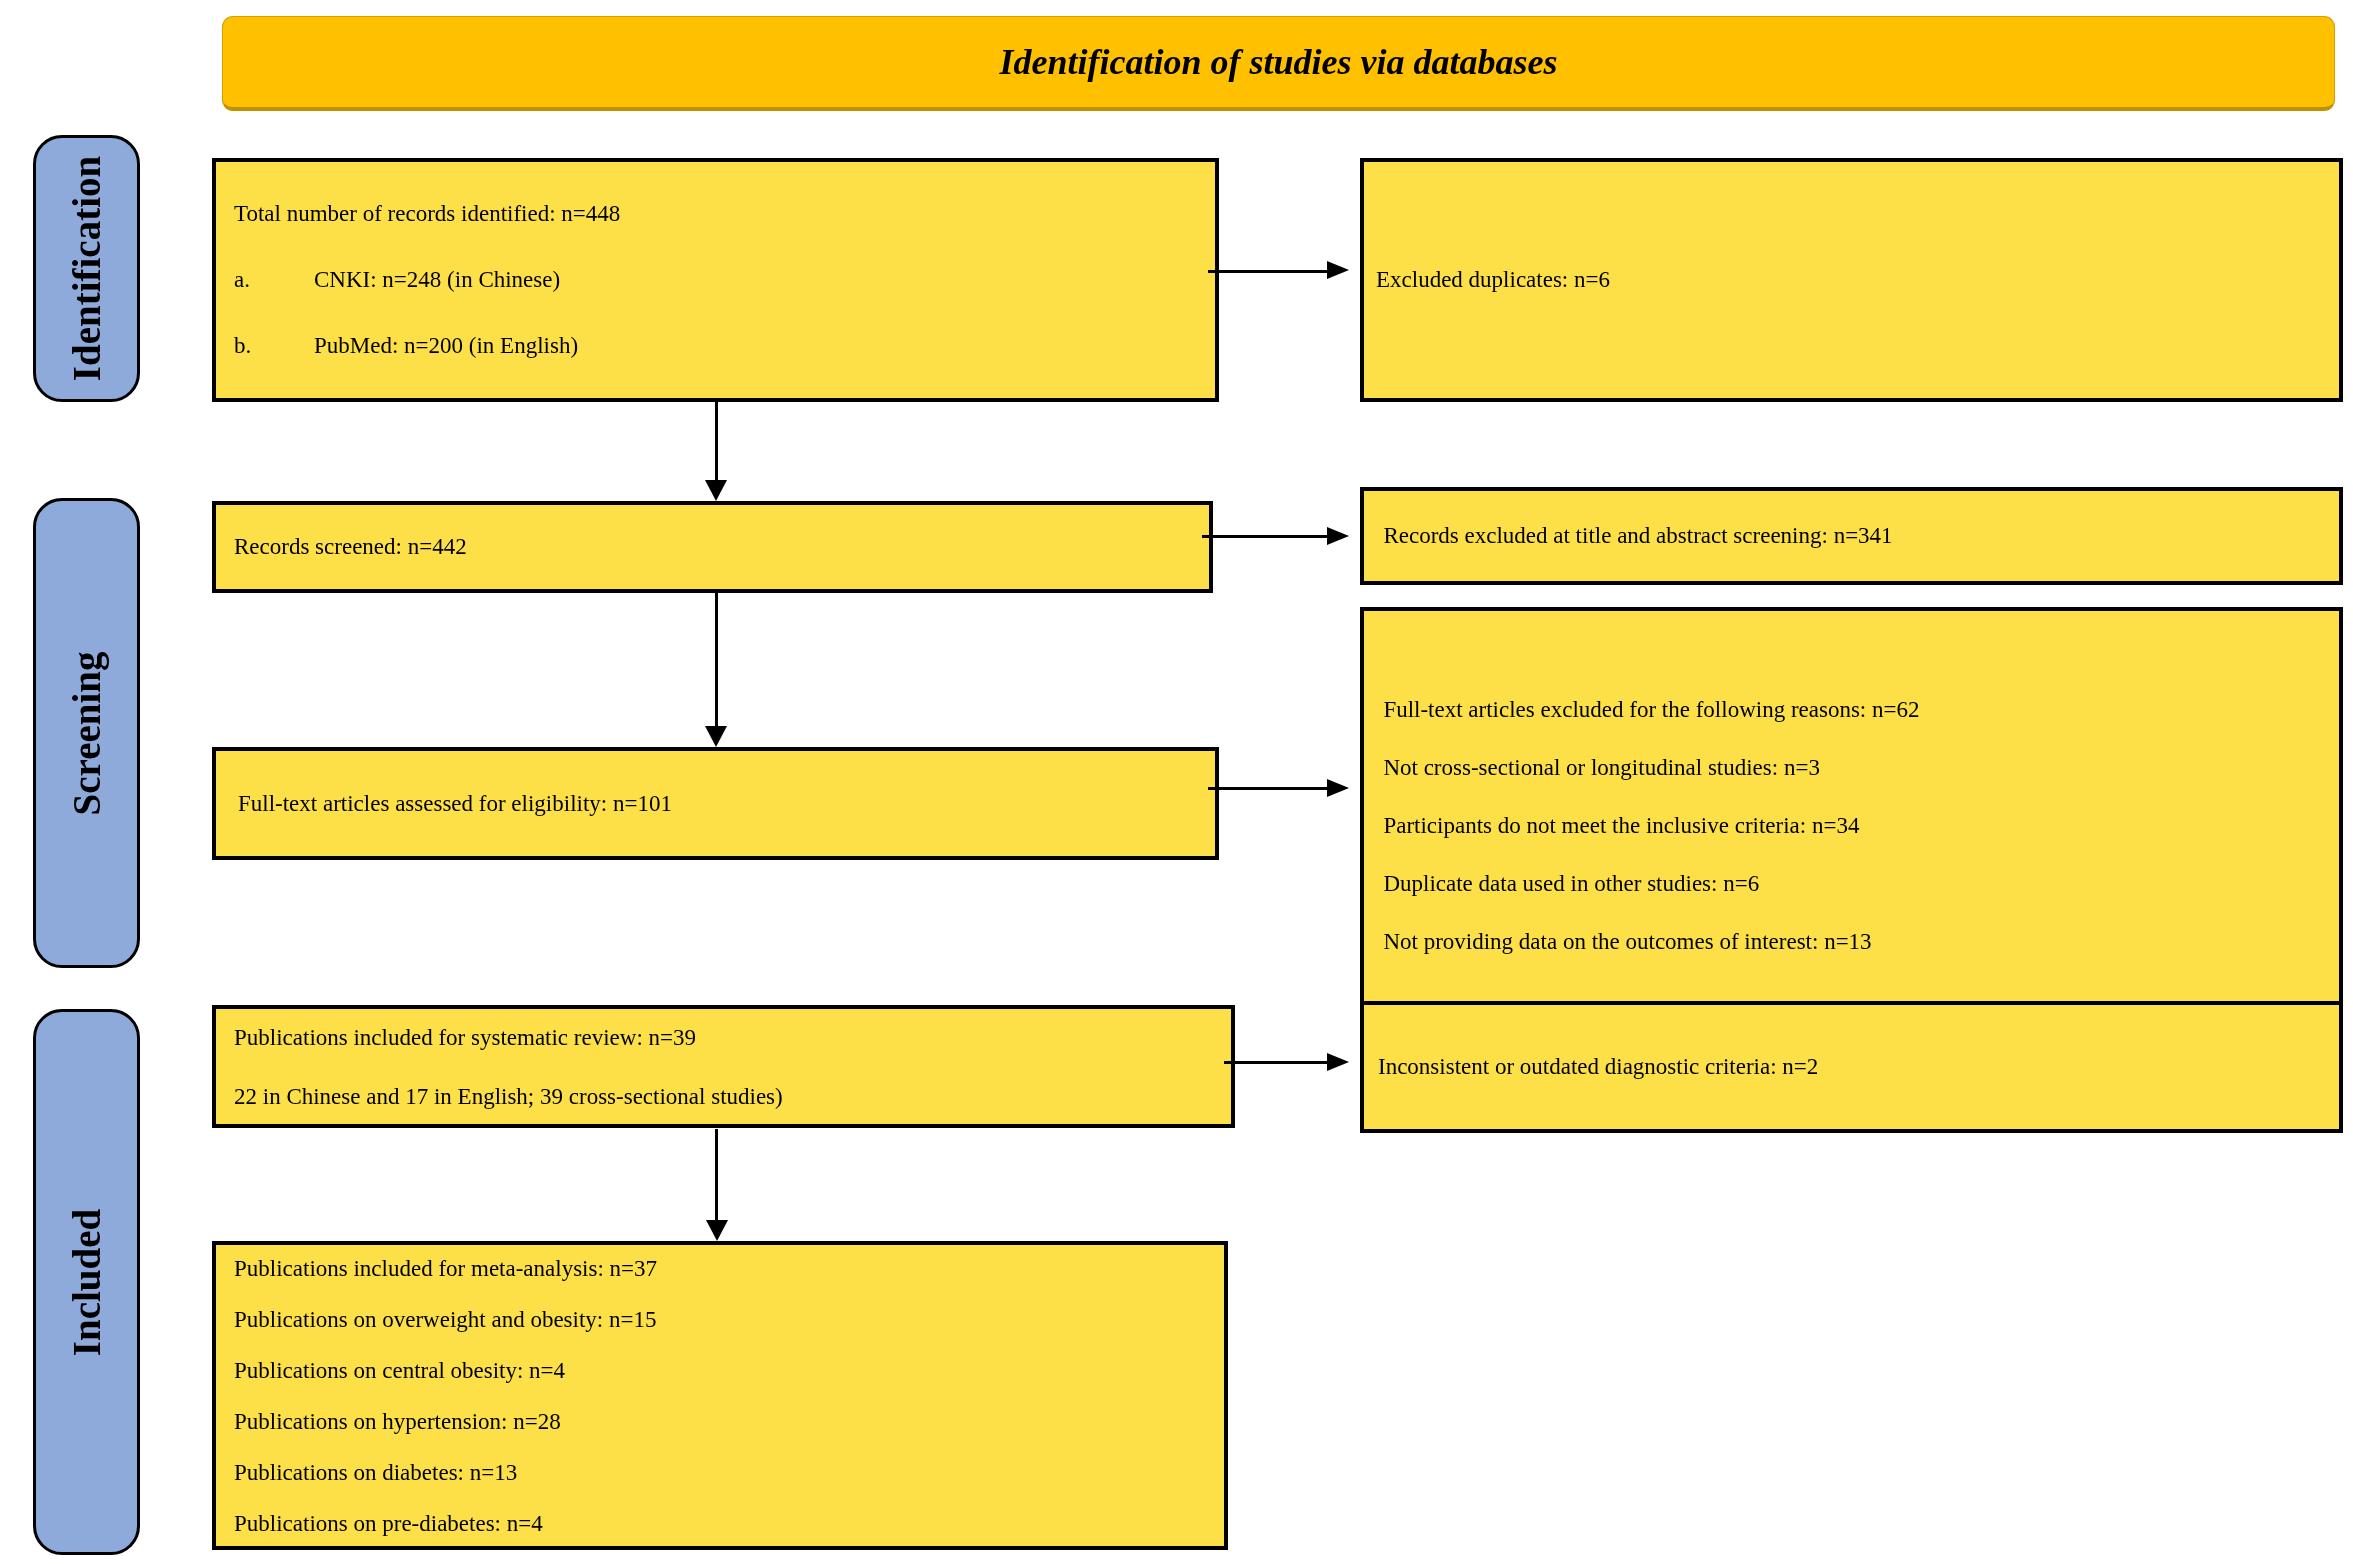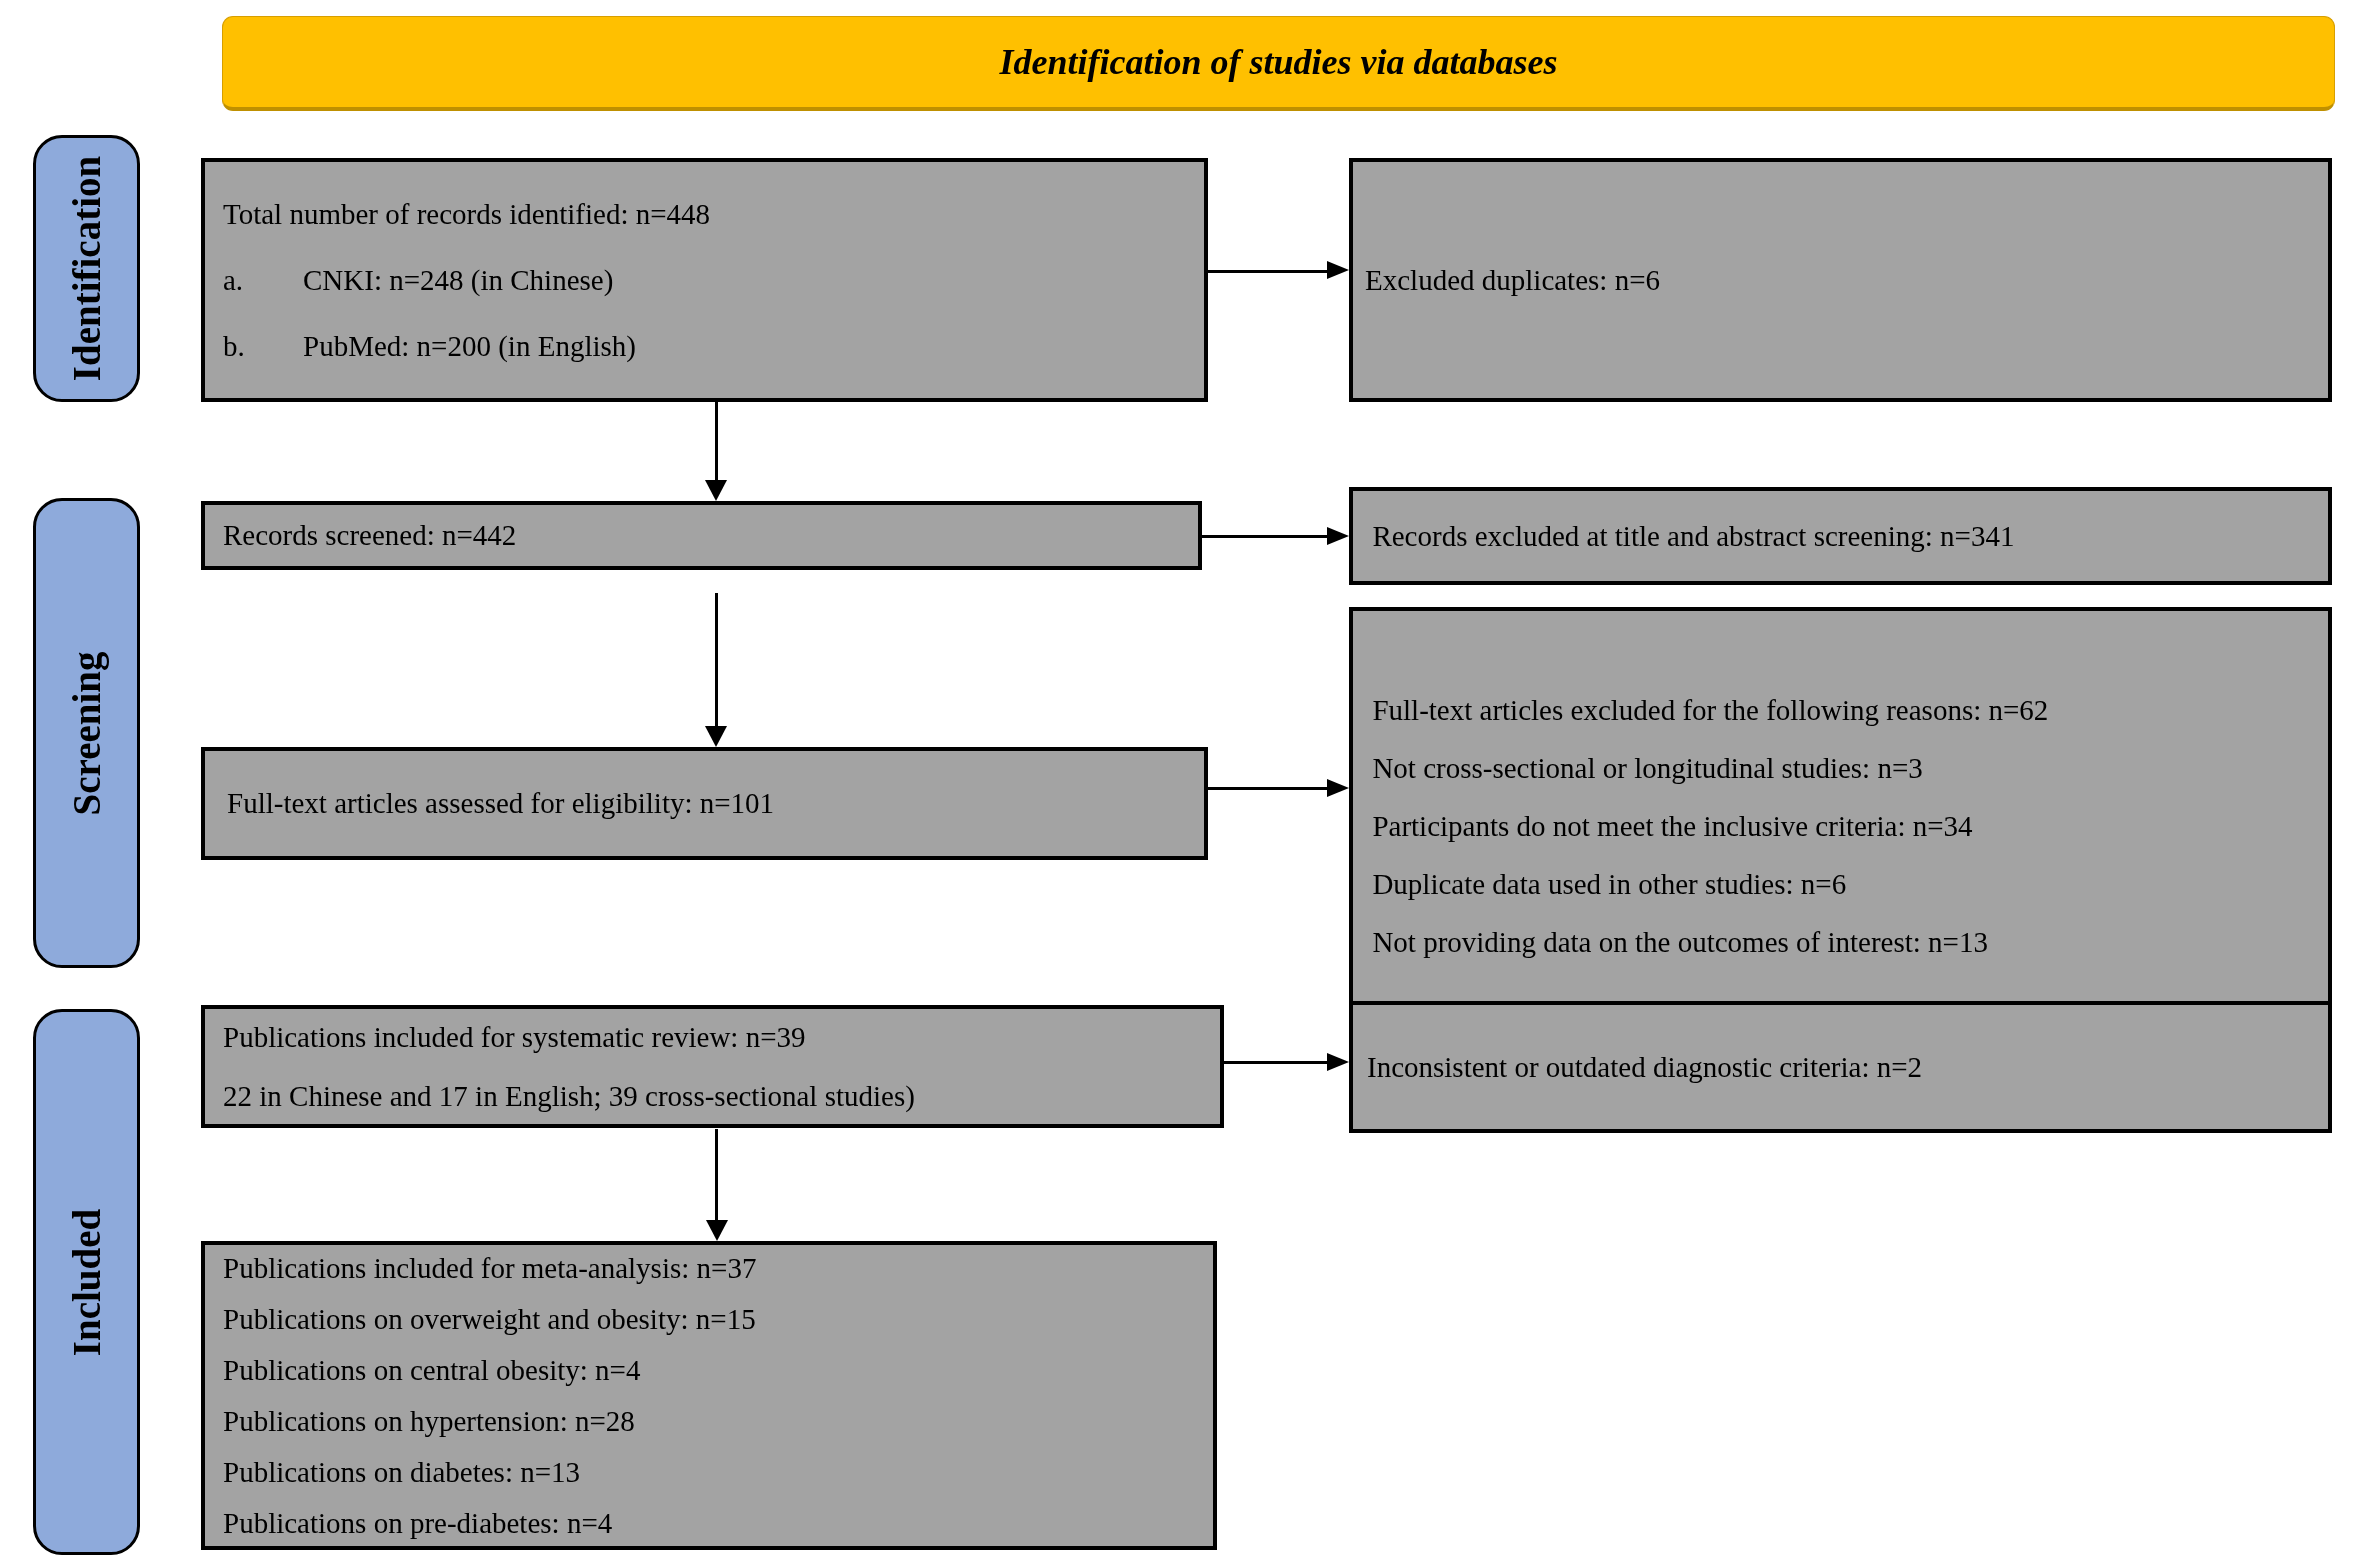--- a/index.html
+++ b/index.html
@@ -43,30 +43,31 @@
   .side .vtext {
     transform: rotate(-90deg);
     white-space: nowrap;
     font-weight: bold;
     font-size: 39px;
   }
 
   
   .box {
     position: absolute;
-    background: #a3a3a3;
+    background: #fde047;
     border: 4.2px solid #000;
     box-sizing: border-box;
     display: flex; flex-direction: column; justify-content: center;
-    font-size: 29px;
+    font-size: 23px;
+    margin-left: 11px;
   }
   .box .ln { white-space: nowrap; }
 
   #box-identified { left: 201px; top: 158px;  width: 1007px; height: 244px; padding-left: 18px; line-height: 66px; }
-  #box-screened   { left: 201px; top: 501px;  width: 1001px; height: 69px; padding-left: 18px; }
+  #box-screened   { left: 201px; top: 501px;  width: 1001px; height: 92px; padding-left: 18px; }
   #box-fulltext   { left: 201px; top: 747px; width: 1007px; height: 113px; padding-left: 22px; }
   #box-systematic { left: 201px; top: 1005px; width: 1023px; height: 123px; padding-left: 18px; line-height: 59px; }
   #box-meta       { left: 201px; top: 1241px; width: 1016px; height: 309px; padding-left: 18px; line-height: 51px; }
 
   #box-dup        { left: 1349px; top: 158px;  width: 983px; height: 244px; padding-left: 12px; }
   #box-titleabs   { left: 1349px; top: 487px;  width: 983px; height: 98px; padding-left: 19.4px; }
   #box-reasons    { left: 1349px; top: 607px;  width: 983px; height: 437px; padding-left: 19.4px; line-height: 58px; }
   #box-criteria   { left: 1349px; top: 1001px; width: 983px; height: 132px; padding-left: 14px; }
 
   .li { display: flex; }

